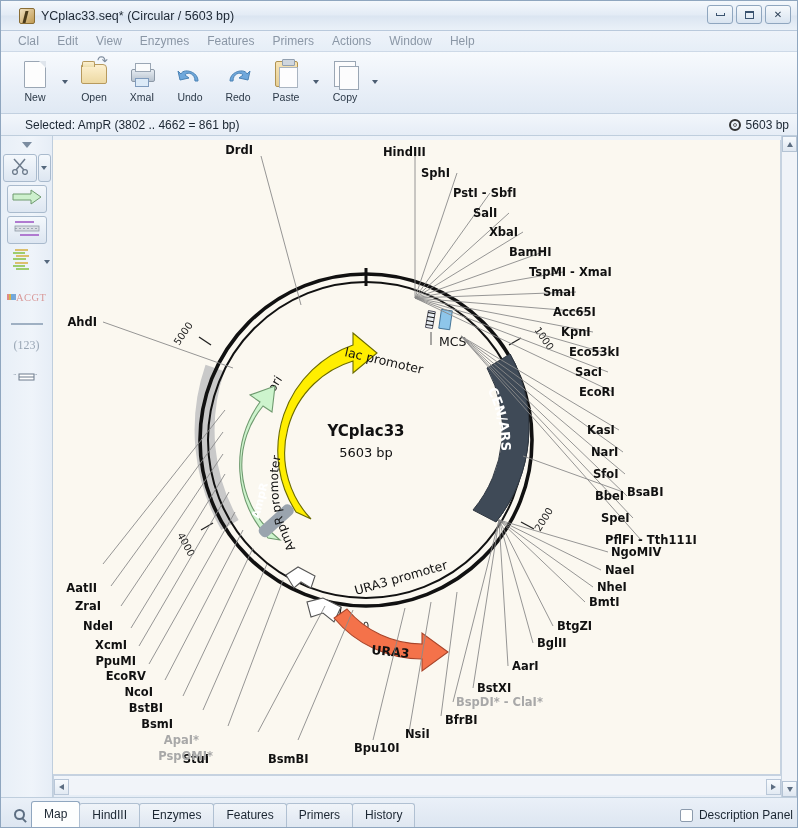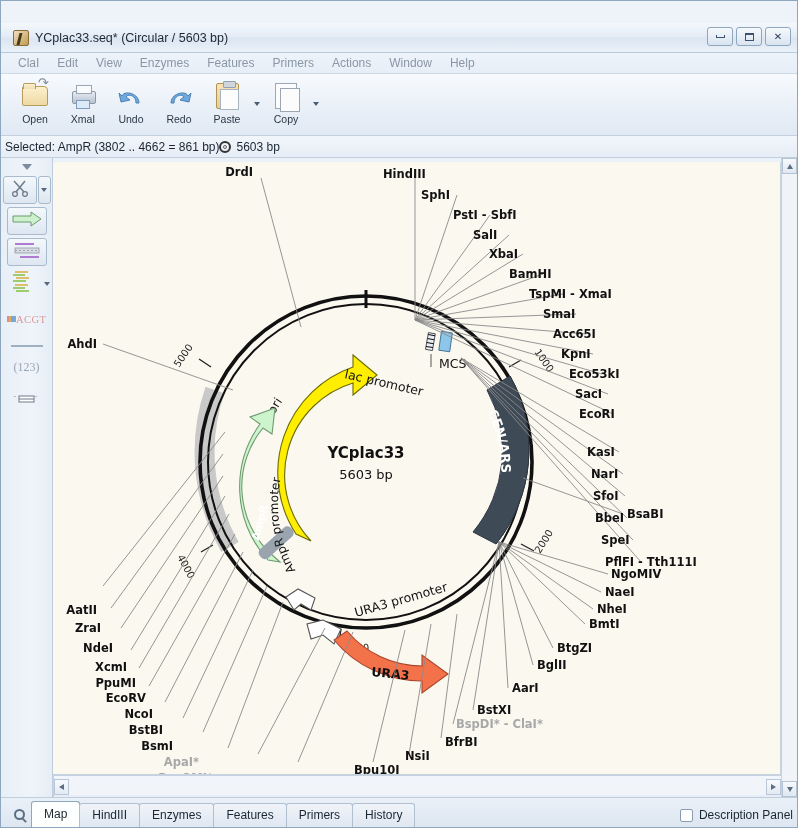--- a/index.html
+++ b/index.html
@@ -15,23 +15,22 @@
     background: linear-gradient(180deg,#eef3f9 0%,#e2eaf4 100%);
     border: 1px solid #8fa6bf;
   }
 
   
   .titlebar {
     height: 30px; flex: 0 0 30px;
     display: flex; align-items: center;
     background: linear-gradient(180deg,#f4f8fc 0%,#e3ebf5 48%,#dbe5f1 52%,#eaf1f8 100%);
     border-bottom: 1px solid #b9c9dc;
-    padding: 0 4px 0 12px;
+    padding: 0 4px 0 18px;
     position: relative;
-    margin-top: 22px;
   }
   .app-icon {
     width: 16px; height: 16px; flex: 0 0 16px;
     background: linear-gradient(135deg,#f0e0c0,#c09a52);
     border: 1px solid #8a6d34; border-radius: 2px;
     margin-right: 6px; position: relative; overflow: hidden;
   }
   .app-icon::after {
     content: ""; position: absolute; left: 4px; top: 2px;
     width: 3px; height: 12px; background: #4a3a1a;
@@ -162,24 +161,24 @@
     background:#cfd6de; border:1px solid #92a0b0; border-radius:1px;
   }
   .ic-paste::after {
     content:""; position:absolute; left:3px; top:5px; width:17px; height:19px;
     background:#fdfdfe; border:1px solid #a9b4c1;
   }
 
   
   .statusbar {
     height: 22px; flex: 0 0 22px;
-    display: flex; align-items: center; justify-content: flex-start;
+    display: flex; align-items: center; justify-content: space-between;
     background: linear-gradient(180deg,#f2f6fb,#e6edf6);
     border-bottom: 1px solid #bfcedd;
-    padding: 0 8px 0 4px;
+    padding: 0 8px 0 24px;
     font-size: 12px; color: #1b2632;
   }
   .status-right { display: flex; align-items: center; gap: 5px; }
   .circ-icon {
     width: 12px; height: 12px; border-radius: 50%;
     border: 2px solid #333; position: relative;
   }
   .circ-icon::after {
     content:""; position:absolute; inset:2px; border-radius:50%;
     border:1px solid #666;
@@ -320,20 +319,31 @@
     <span class="menu-item">View</span>
     <span class="menu-item">Enzymes</span>
     <span class="menu-item">Features</span>
     <span class="menu-item">Primers</span>
     <span class="menu-item">Actions</span>
     <span class="menu-item">Window</span>
     <span class="menu-item">Help</span>
   </div>
 
   <div class="toolbar">
+    <div class="tb-group">
+      <div class="tb-btn">
+        <div class="tb-ico">
+            <span class="ic-doc"></span>
+          </div>
+        <span class="tb-lab">New</span>
+      </div>
+      <div class="tb-caret">
+          <i></i>
+        </div>
+    </div>
     <div class="tb-btn">
       <div class="tb-ico">
           <span class="ic-folder"></span>
         </div>
       <span class="tb-lab">Open</span>
     </div>
     <div class="tb-btn">
       <div class="tb-ico">
           <span class="ic-print">
             <i></i>

